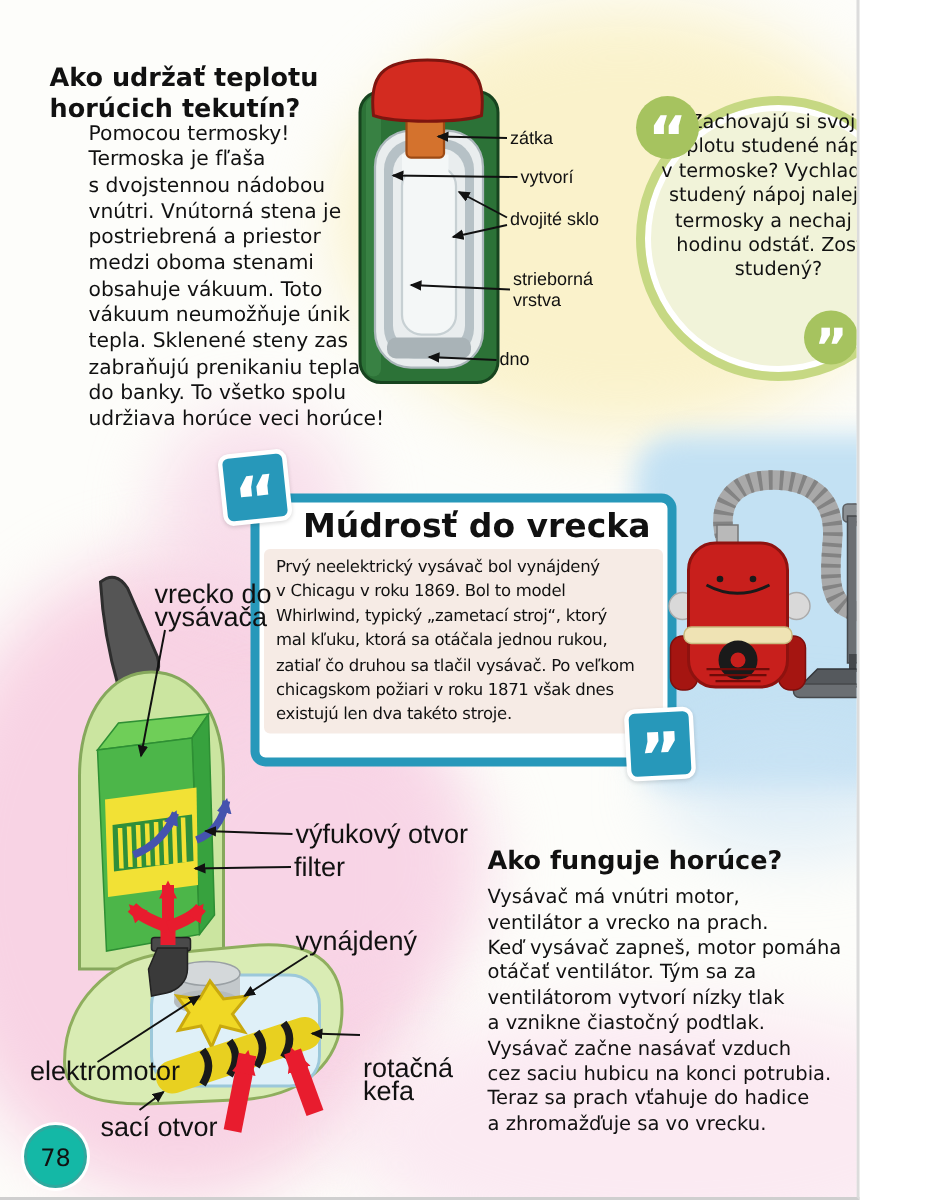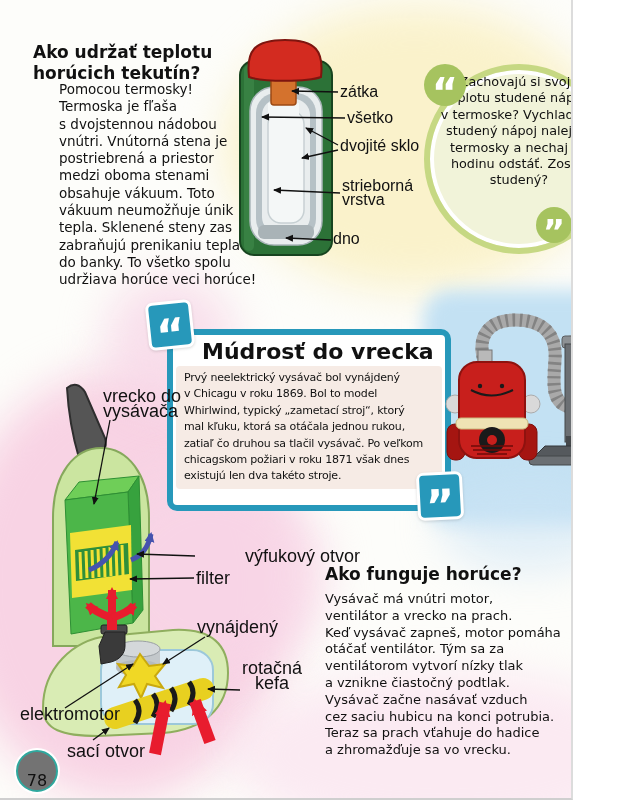--- a/index.html
+++ b/index.html
@@ -11,21 +11,21 @@
   .wash-pink-left{left:-50px;top:370px;width:340px;height:430px;background:rgba(247,207,226,.92);}
   .wash-pink-mid{left:95px;top:470px;width:230px;height:210px;background:rgba(248,213,230,.8);}
   .wash-pink-bottom{left:230px;top:670px;width:430px;height:170px;background:rgba(250,224,238,.65);}
   .wash-pink-top{left:105px;top:275px;width:130px;height:130px;background:rgba(246,211,229,.7);}
   .wash-blue{left:423px;top:290px;width:196px;height:235px;background:#c3e1f3;border-radius:28px;filter:blur(9px);}
   .wash-blue-fade{left:440px;top:480px;width:180px;height:90px;background:rgba(205,229,245,.6);}
 
   .h-section{position:absolute;font-weight:bold;font-size:17px;line-height:21px;white-space:pre-line;}
   .body-text{position:absolute;font-size:13.5px;line-height:17.3px;white-space:pre-line;}
 
-  .thermos-label{position:absolute;font-family:"Liberation Sans",sans-serif;font-size:16px;line-height:14px;white-space:pre-line;}
+  .thermos-label{position:absolute;font-family:"Liberation Sans",sans-serif;font-size:12px;line-height:14px;white-space:pre-line;}
   .diagram-label{position:absolute;font-family:"Liberation Sans",sans-serif;font-size:18px;line-height:15px;white-space:pre-line;}
 
   .bubble{position:absolute;left:424px;top:64px;width:178px;height:178px;border-radius:50%;
           border:6px solid #c6d883;background:#f1f3d9;box-shadow:inset 0 0 0 4px #ffffff;
           text-align:center;box-sizing:content-box;}
   .bubble-heading{margin-top:24px;font-size:19px;font-weight:bold;}
   .bubble-body{margin-top:4px;font-size:12.8px;line-height:16.4px;white-space:pre-line;}
   .quote-circle{position:absolute;border-radius:50%;background:#a6c35f;overflow:hidden;
                 display:flex;justify-content:center;}
   .quote-circle span{color:#fff;font-weight:bold;font-size:40px;line-height:1;transform:translateY(9px);}
@@ -42,22 +42,22 @@
                 border-radius:7px;display:flex;justify-content:center;overflow:hidden;
                 box-shadow:0 1px 3px rgba(0,0,0,.15);}
   .quote-square span{color:#fff;font-weight:bold;font-size:44px;line-height:1;transform:translateY(9px);}
   .qs-open{left:147px;top:301px;transform:rotate(-6deg);}
   .qs-close{left:417px;top:472px;transform:rotate(-3deg);}
 
   .vac-body-text{font-size:13px;line-height:16.8px;}
   .wis-art,.abs{position:absolute;}
 
   .page-badge{position:absolute;left:16px;top:750px;width:38px;height:38px;border-radius:50%;
-              background:#737373;border:2.5px solid #2fa89e;box-shadow:0 0 0 2px #ffffff;
-              display:flex;align-items:flex-end;justify-content:center;font-size:16px;}
+              background:#14b8a6;border:2.5px solid #2fa89e;box-shadow:0 0 0 2px #ffffff;
+              display:flex;align-items:center;justify-content:center;font-size:16px;}
 </style>
 </head>
 <body>
 
 <div class="page">
 
   <div class="wash wash-yellow"></div>
   <div class="wash wash-pink-left"></div>
   <div class="wash wash-pink-mid"></div>
   <div class="wash wash-pink-top"></div>
@@ -101,21 +101,21 @@
     <g stroke="#111" stroke-width="1.3">
       <line x1="110" y1="67" x2="64" y2="66" marker-end="url(#ahT)"></line>
       <line x1="117" y1="93" x2="34" y2="92" marker-end="url(#ahT)"></line>
       <line x1="110" y1="120" x2="78" y2="103" marker-end="url(#ahT)"></line>
       <line x1="110" y1="125" x2="74" y2="133" marker-end="url(#ahT)"></line>
       <line x1="112" y1="168" x2="46" y2="165" marker-end="url(#ahT)"></line>
       <line x1="103" y1="215" x2="58" y2="213" marker-end="url(#ahT)"></line>
     </g>
   </svg>
   <div class="thermos-label" style="left:340px;top:85px;">zátka</div>
-  <div class="thermos-label" style="left:347px;top:111px;">všetko</div>
+  <div class="thermos-label" style="left:347px;top:111px;">vytvorí</div>
   <div class="thermos-label" style="left:340px;top:139px;">dvojité sklo</div>
   <div class="thermos-label" style="left:342px;top:179px;">strieborná
 vrstva</div>
   <div class="thermos-label" style="left:333px;top:232px;">dno</div>
 
   <div class="bubble">
     <div class="bubble-body">Zachovajú si svoju
 teplotu studené nápoje
 v termoske? Vychladený
 studený nápoj nalej do
@@ -248,24 +248,24 @@
       <line x1="182" y1="178" x2="124" y2="176" marker-end="url(#ahV)"></line>
       <line x1="181" y1="200" x2="117" y2="201" marker-end="url(#ahV)"></line>
       <line x1="192" y1="259" x2="150" y2="286" marker-end="url(#ahV)"></line>
       <line x1="227" y1="312" x2="195" y2="311" marker-end="url(#ahV)"></line>
       <line x1="52" y1="330" x2="120" y2="286" marker-end="url(#ahV)"></line>
       <line x1="80" y1="362" x2="96" y2="350" marker-end="url(#ahV)"></line>
     </g>
   </svg>
   <div class="diagram-label" style="left:103px;top:389px;">vrecko do
 vysávača</div>
-  <div class="diagram-label" style="left:197px;top:549px;margin-left:48px;">výfukový otvor</div>
+  <div class="diagram-label" style="left:197px;top:549px;">výfukový otvor</div>
   <div class="diagram-label" style="left:196px;top:571px;">filter</div>
   <div class="diagram-label" style="left:197px;top:620px;">vynájdený</div>
-  <div class="diagram-label" style="left:242px;top:661px;text-align:center;">rotačná
+  <div class="diagram-label" style="left:242px;top:705px;">rotačná
 kefa</div>
   <div class="diagram-label" style="left:20px;top:707px;">elektromotor</div>
   <div class="diagram-label" style="left:67px;top:744px;">sací otvor</div>
 
   <div class="h-section" style="left:325px;top:564px;width:270px;">Ako funguje horúce?</div>
   <div class="body-text vac-body-text" style="left:325px;top:591px;width:275px;">Vysávač má vnútri motor,
 ventilátor a vrecko na prach.
 Keď vysávač zapneš, motor pomáha
 otáčať ventilátor. Tým sa za
 ventilátorom vytvorí nízky tlak

